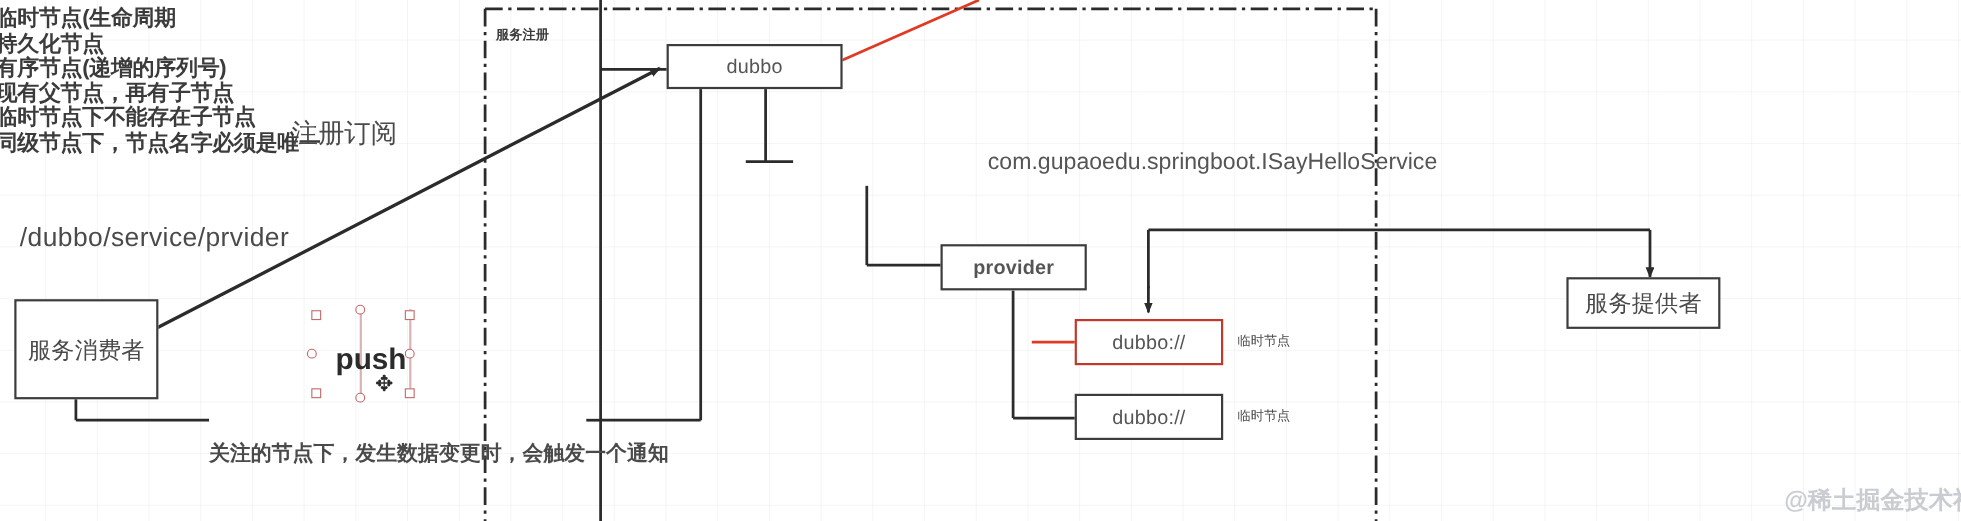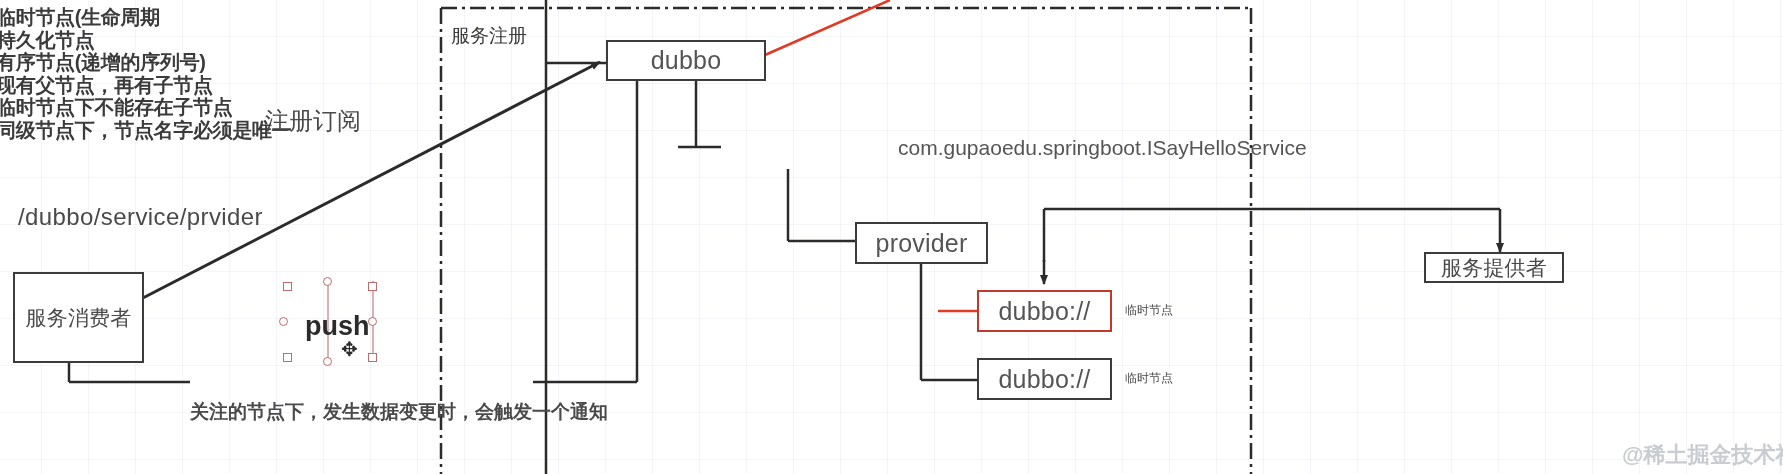--- a/index.html
+++ b/index.html
@@ -29,21 +29,21 @@
   }
   .node-box {
     position: absolute;
     box-sizing: border-box;
     border: 2px solid #3c3c3c;
     background: #ffffff;
     display: flex;
     align-items: center;
     justify-content: center;
     color: #555555;
-    font-size: 25px;
+    font-size: 18px;
     letter-spacing: 0.2px;
   }
   .node-box.red {
     border-color: #c0392b;
   }
   .node-box.cn {
     color: #4a4a4a;
     font-size: 21px;
   }
   .note-list {
@@ -87,22 +87,22 @@
     position: absolute;
     color: #4a4a4a;
     font-size: 19px;
     font-weight: bold;
     white-space: pre;
     margin-top: 28px;
   }
   .region-title {
     position: absolute;
     color: #3b3b3b;
-    font-size: 19px;
-    font-weight: normal;
+    font-size: 12px;
+    font-weight: bold;
     white-space: pre;
   }
   .push-group {
     position: absolute;
   }
   .push-word {
     position: absolute;
     font-size: 27px;
     font-weight: bold;
     color: #2b2b2b;
@@ -217,35 +217,35 @@
     <span>服务消费者</span>
   </div>
 
   <div class="node-box" style="left:606px; top:40px; width:160px; height:41px;">
     <span>dubbo</span>
   </div>
 
 
   <div class="iface-text" style="left:870px; top:136px;">com.gupaoedu.springboot.ISayHelloService</div>
 
-  <div class="node-box" style="left:855px; top:222px; width:133px; height:42px;">
+  <div class="node-box" style="left:855px; top:222px; width:133px; height:42px;font-weight:bold;">
     <span>provider</span>
   </div>
 
   <div class="node-box red" style="left:977px; top:290px; width:135px; height:42px;">
     <span>dubbo://</span>
   </div>
   <div class="tmp-label" style="left:1125px; top:302px;">临时节点</div>
 
   <div class="node-box" style="left:977px; top:358px; width:135px; height:42px;">
     <span>dubbo://</span>
   </div>
   <div class="tmp-label" style="left:1125px; top:370px;">临时节点</div>
 
-  <div class="node-box cn" style="left:1424px; top:252px; width:140px; height:31px;">
+  <div class="node-box cn" style="left:1424px; top:252px; width:140px; height:47px;">
     <span>服务提供者</span>
   </div>
 
   <div class="push-group" style="left:283px; top:281px; width:110px; height:80px;">
     <div class="sel-line" style="left:44px; top:0px; width:1.5px; height:80px;"></div>
     <div class="sel-line" style="left:89px; top:0px; width:1.5px; height:80px;"></div>
 
     <div class="handle" style="left:0px; top:1px;"></div>
     <div class="handle round" style="left:40px; top:-4px;"></div>
     <div class="handle" style="left:85px; top:1px;"></div>

